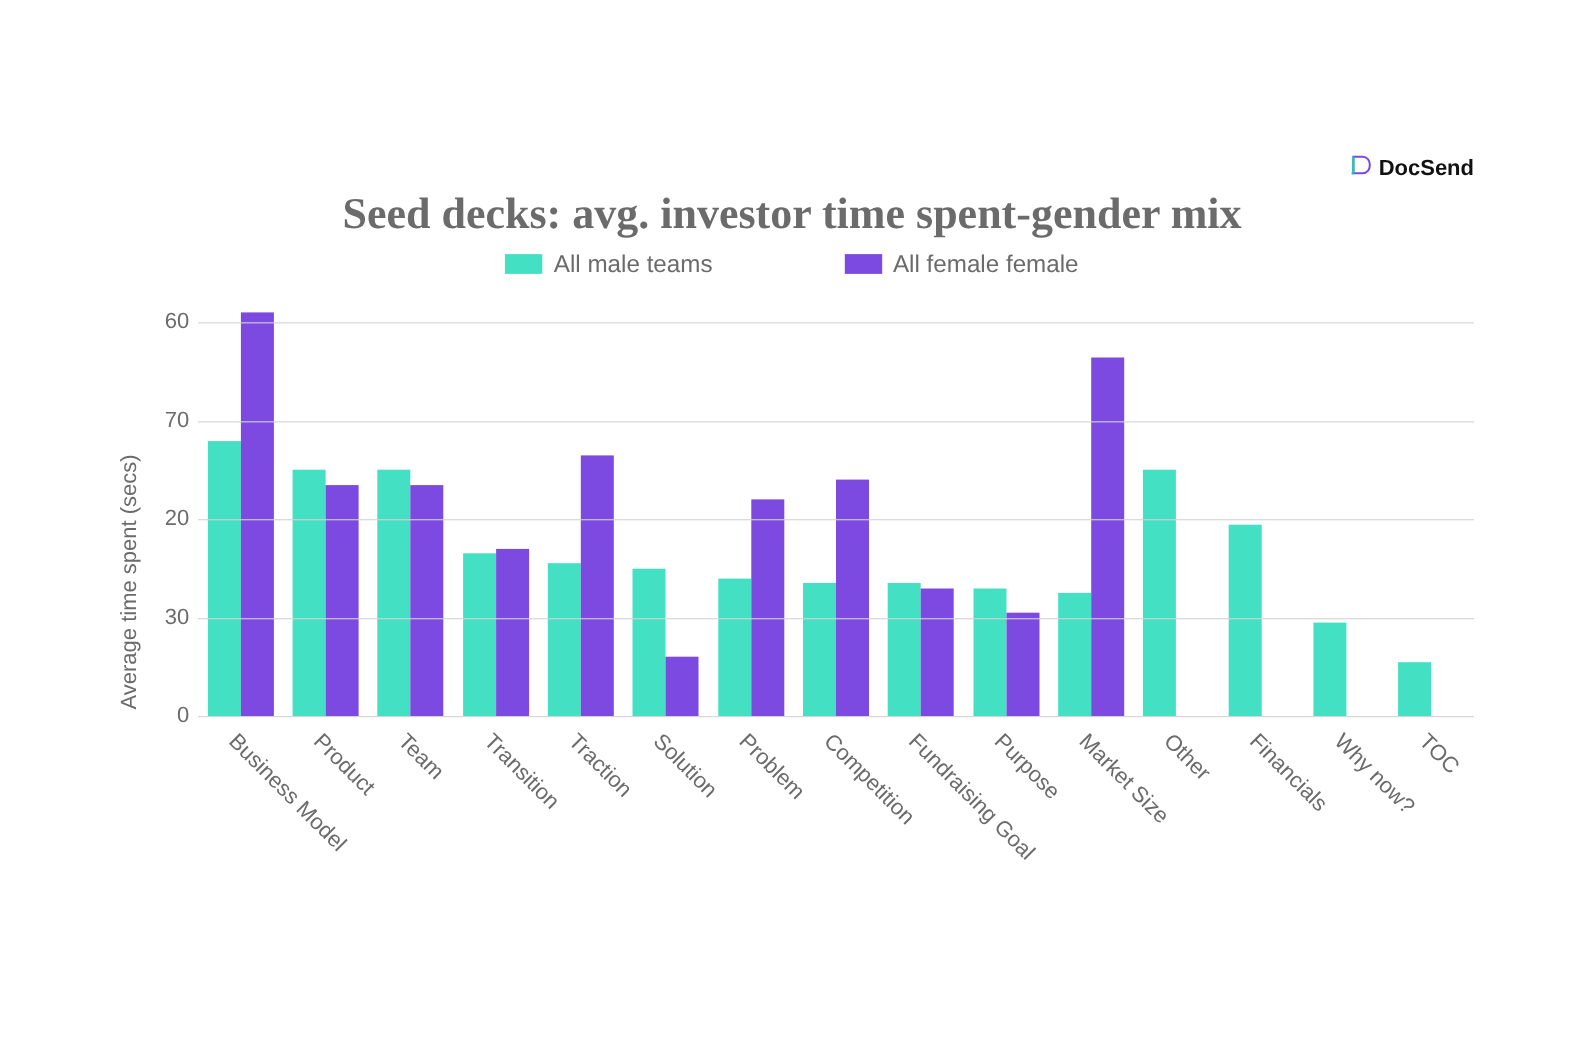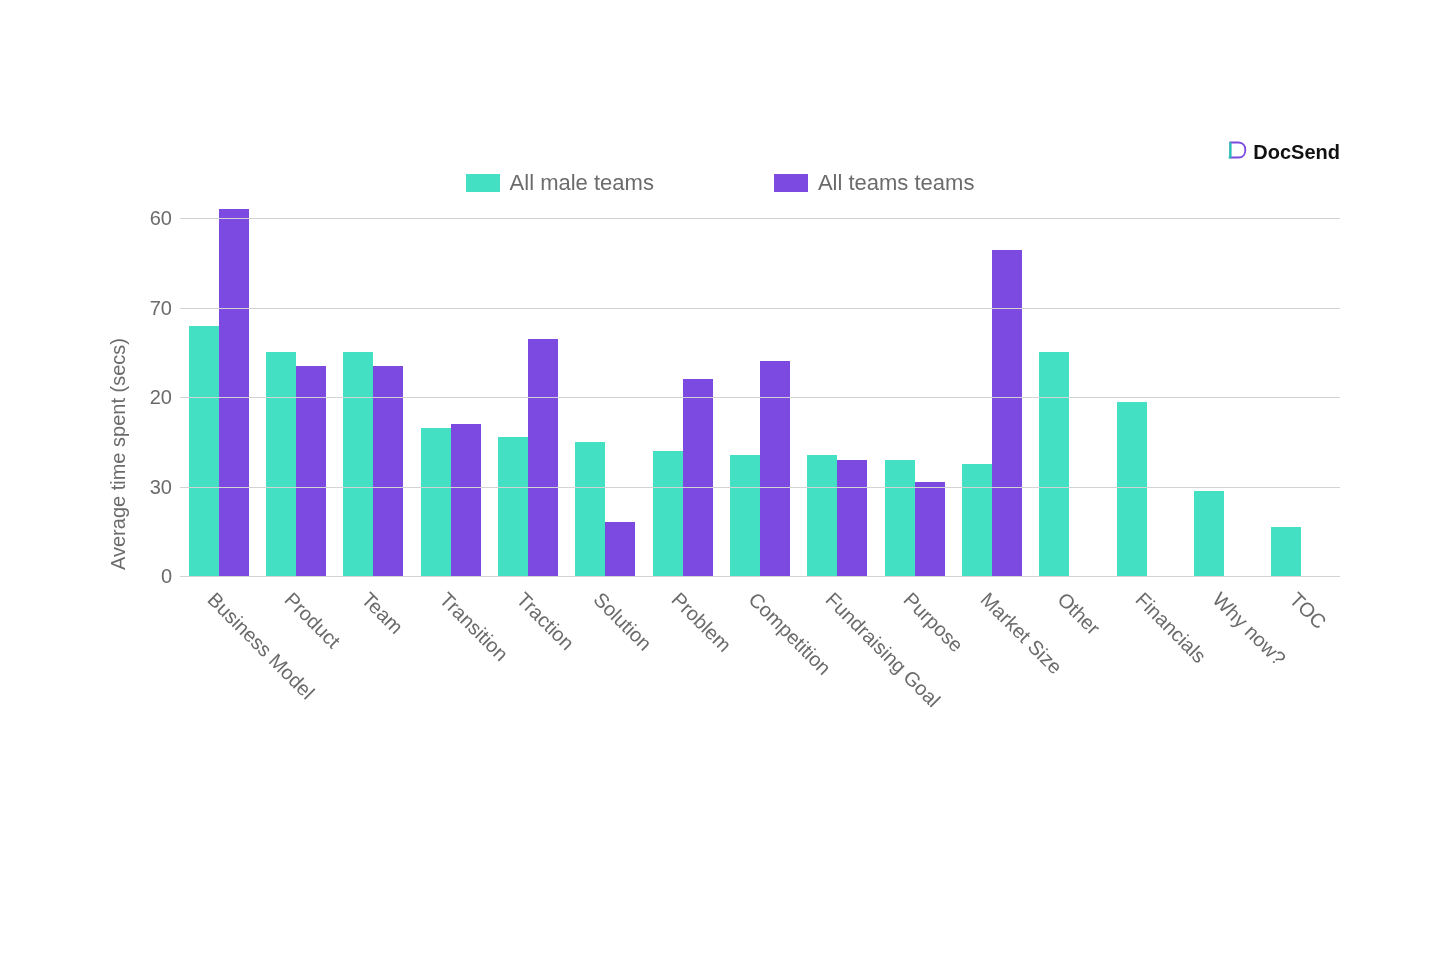--- a/index.html
+++ b/index.html
@@ -40,20 +40,21 @@
     font-family: Georgia, "Times New Roman", serif;
     font-weight: 700;
     font-size: 40px;
     color: #6b6b6b;
     margin: 0 0 10px 0;
   }
   .legend {
     display: flex;
     justify-content: center;
     gap: 120px;
+    margin-bottom: 18px;
     font-size: 22px;
     color: #6b6b6b;
   }
   .legend-item { display: flex; align-items: center; gap: 10px; }
   .swatch { width: 34px; height: 18px; }
   .plot {
     position: relative;
     height: 380px;
     margin-left: 80px;
     margin-bottom: 0;
@@ -133,29 +134,30 @@
         <path d="M4 3 H14 C19 3 22 7 22 12 C22 17 19 21 14 21 H4 Z" stroke="#7c4ae0" stroke-width="2.2" fill="none"></path>
         <path d="M4 3 V21" stroke="#20c9b0" stroke-width="2.6"></path>
         <path d="M4 21 H2" stroke="#20c9b0" stroke-width="2.6"></path>
       </svg>
     </span>
     <span>DocSend</span>
   </div>
 
   <div class="chart-wrap">
 
+    <h1 class="title">Seed decks: avg. investor time spent-gender mix</h1>
 
     <div class="legend">
       <div class="legend-item">
         <span class="swatch" id="sw0" style="background: rgb(67, 224, 196);"></span>
         <span>All male teams</span>
       </div>
       <div class="legend-item">
         <span class="swatch" id="sw1" style="background: rgb(124, 74, 224);"></span>
-        <span>All teams teams</span>
+        <span>All female female</span>
       </div>
     </div>
 
     <div style="position:relative;">
       <div class="y-axis-label">Average time spent (secs)</div>
       <div class="plot" id="plot">
         <div class="bars" id="bars">
             <div class="group">
               <div class="bar" style="height: 65.8824%; background: rgb(67, 224, 196);"></div>
               <div class="bar" style="height: 96.4706%; background: rgb(124, 74, 224);"></div>

